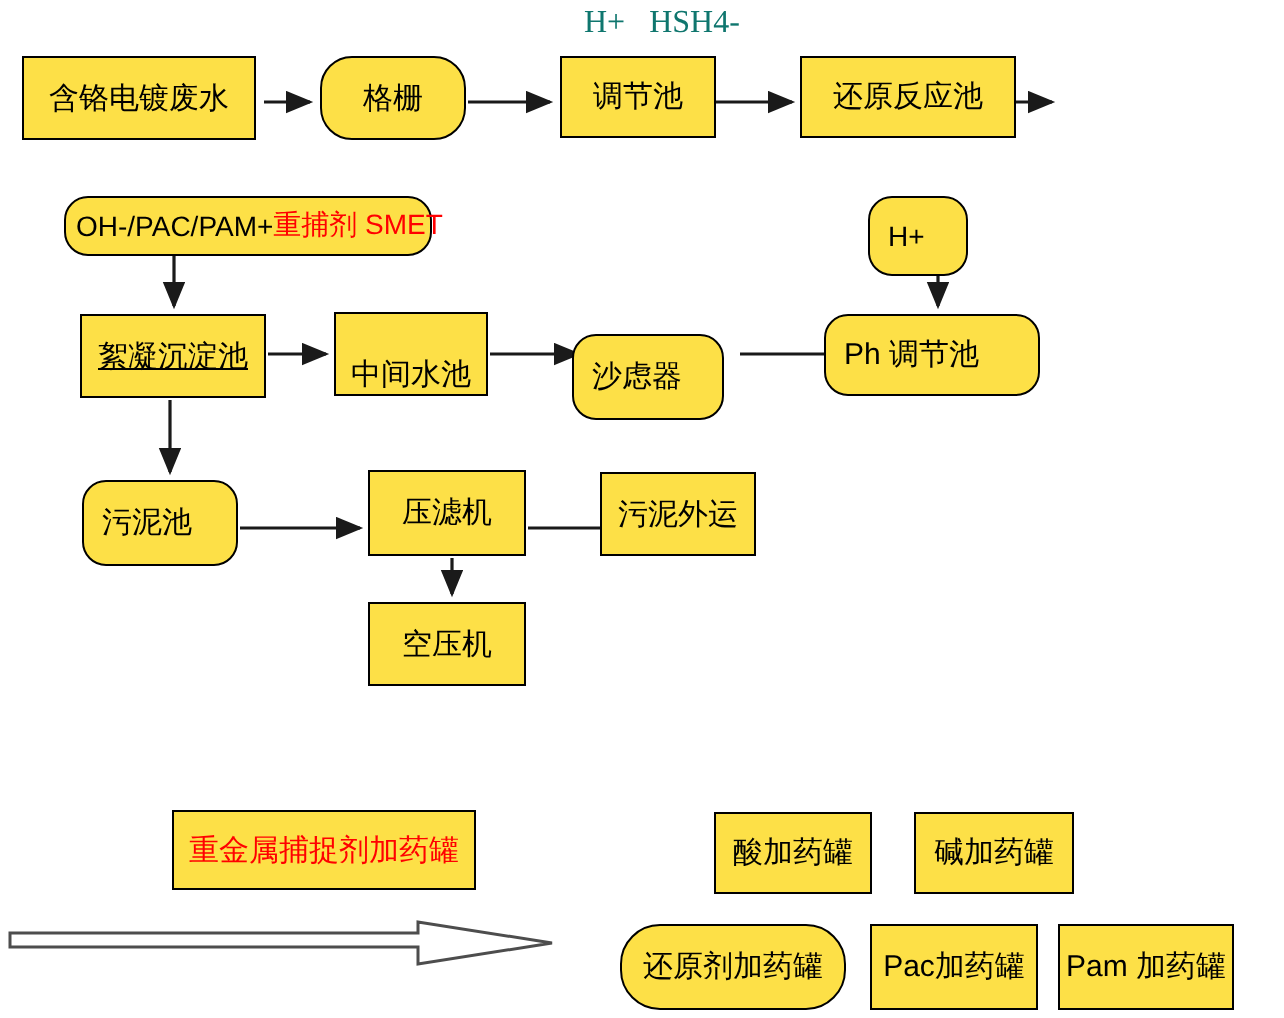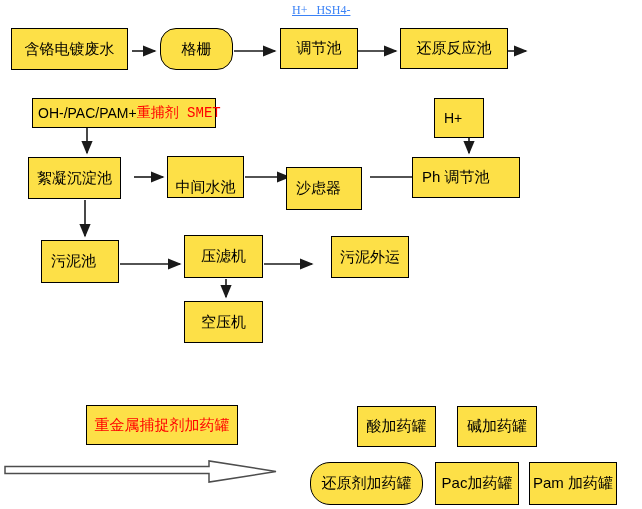--- a/index.html
+++ b/index.html
@@ -16,29 +16,28 @@
     box-sizing:border-box;
     border:1.5px solid #000000;
     background:#fde047;
     display:flex;
     align-items:center;
     justify-content:center;
     font-size:15px;
     color:#000000;
     white-space:nowrap;
   }
-  .box.align-left { justify-content:flex-start; padding-left:9px; }
-  .red-text { color:#ff0000;font-family:Liberation Mono, monospace; }
+  .box.align-left { justify-content:flex-start; padding-left:9px;border-radius:12px; }
+  .red-text { color:#ff0000; }
   .annotation {
     position:absolute;
     font-family:"Liberation Serif", serif;
-    font-size:12px;
-    color:#3b82f6;
+    font-size:16px;
+    color:#0f766e;
     white-space:pre;
-    text-decoration:underline;
   }
   .latin { font-size:14px; }
 </style>
 </head>
 <body>
 
 <div id="canvas">
 
   <svg id="arrow-layer" viewBox="0 0 642 509" xmlns="http://www.w3.org/2000/svg">
     <defs>
@@ -84,21 +83,21 @@
 
   <div class="box align-left latin" style="left:32px; top:98px; width:184px; height:30px; padding-left:5px;">
     <span>OH-/PAC/PAM+</span>
       <span class="red-text">重捕剂 SMET</span>
   </div>
 
   <div class="box align-left latin" style="left:434px; top:98px; width:50px; height:40px;">
     <span>H+</span>
   </div>
 
-  <div class="box" style="left:28px; top:157px; width:93px; height:42px;">
+  <div class="box" style="left:40px; top:157px; width:93px; height:42px;text-decoration:underline;">
     <span>絮凝沉淀池</span>
   </div>
 
   <div class="box" style="left:167px; top:156px; width:77px; height:42px;align-items:flex-end;">
     <span>中间水池</span>
   </div>
 
   <div class="box align-left" style="left:286px; top:155px; width:76px; height:43px;margin-top:12px;">
     <span>沙虑器</span>
   </div>
@@ -108,21 +107,21 @@
   </div>
 
   <div class="box align-left" style="left:41px; top:240px; width:78px; height:43px;">
     <span>污泥池</span>
   </div>
 
   <div class="box" style="left:184px; top:235px; width:79px; height:43px;">
     <span>压滤机</span>
   </div>
 
-  <div class="box" style="left:331px; top:236px; width:78px; height:42px;">
+  <div class="box" style="left:300px; top:236px; width:78px; height:42px;">
     <span>污泥外运</span>
   </div>
 
   <div class="box" style="left:184px; top:301px; width:79px; height:42px;">
     <span>空压机</span>
   </div>
 
   <div class="box" style="left:86px; top:405px; width:152px; height:40px;">
     <span class="red-text">重金属捕捉剂加药罐</span>
   </div>

